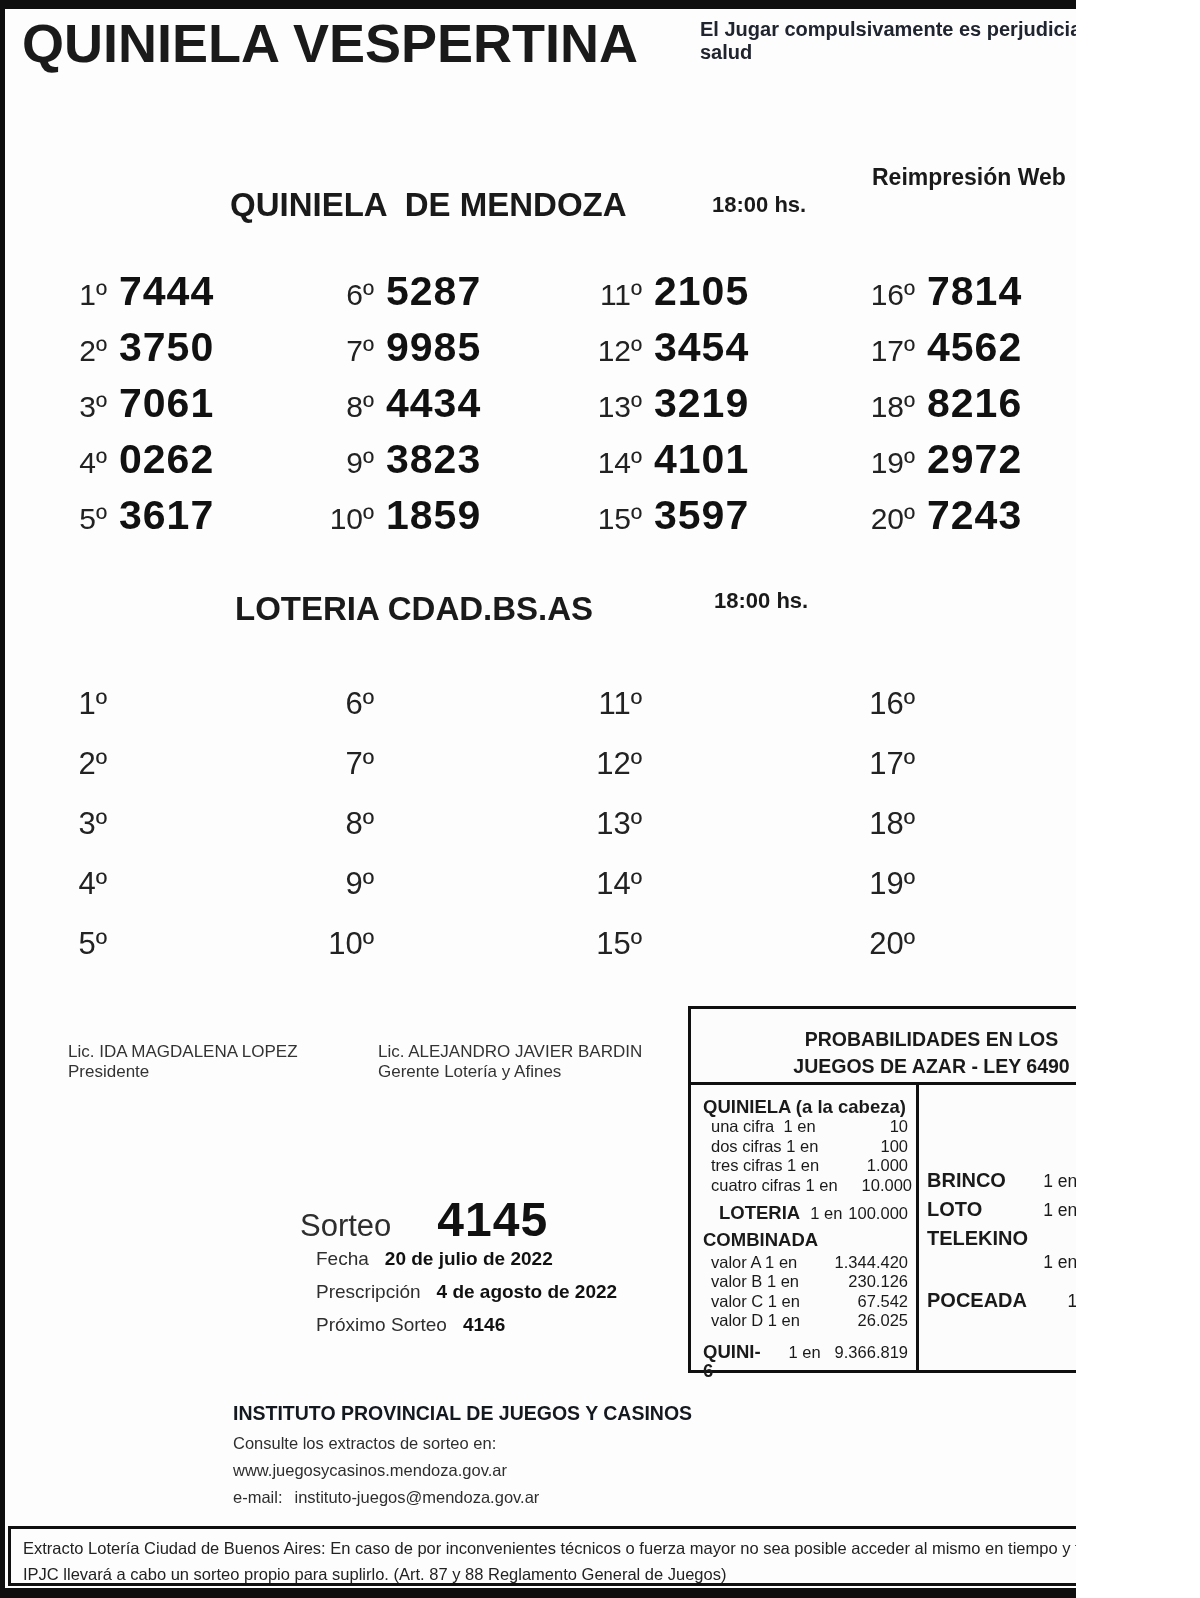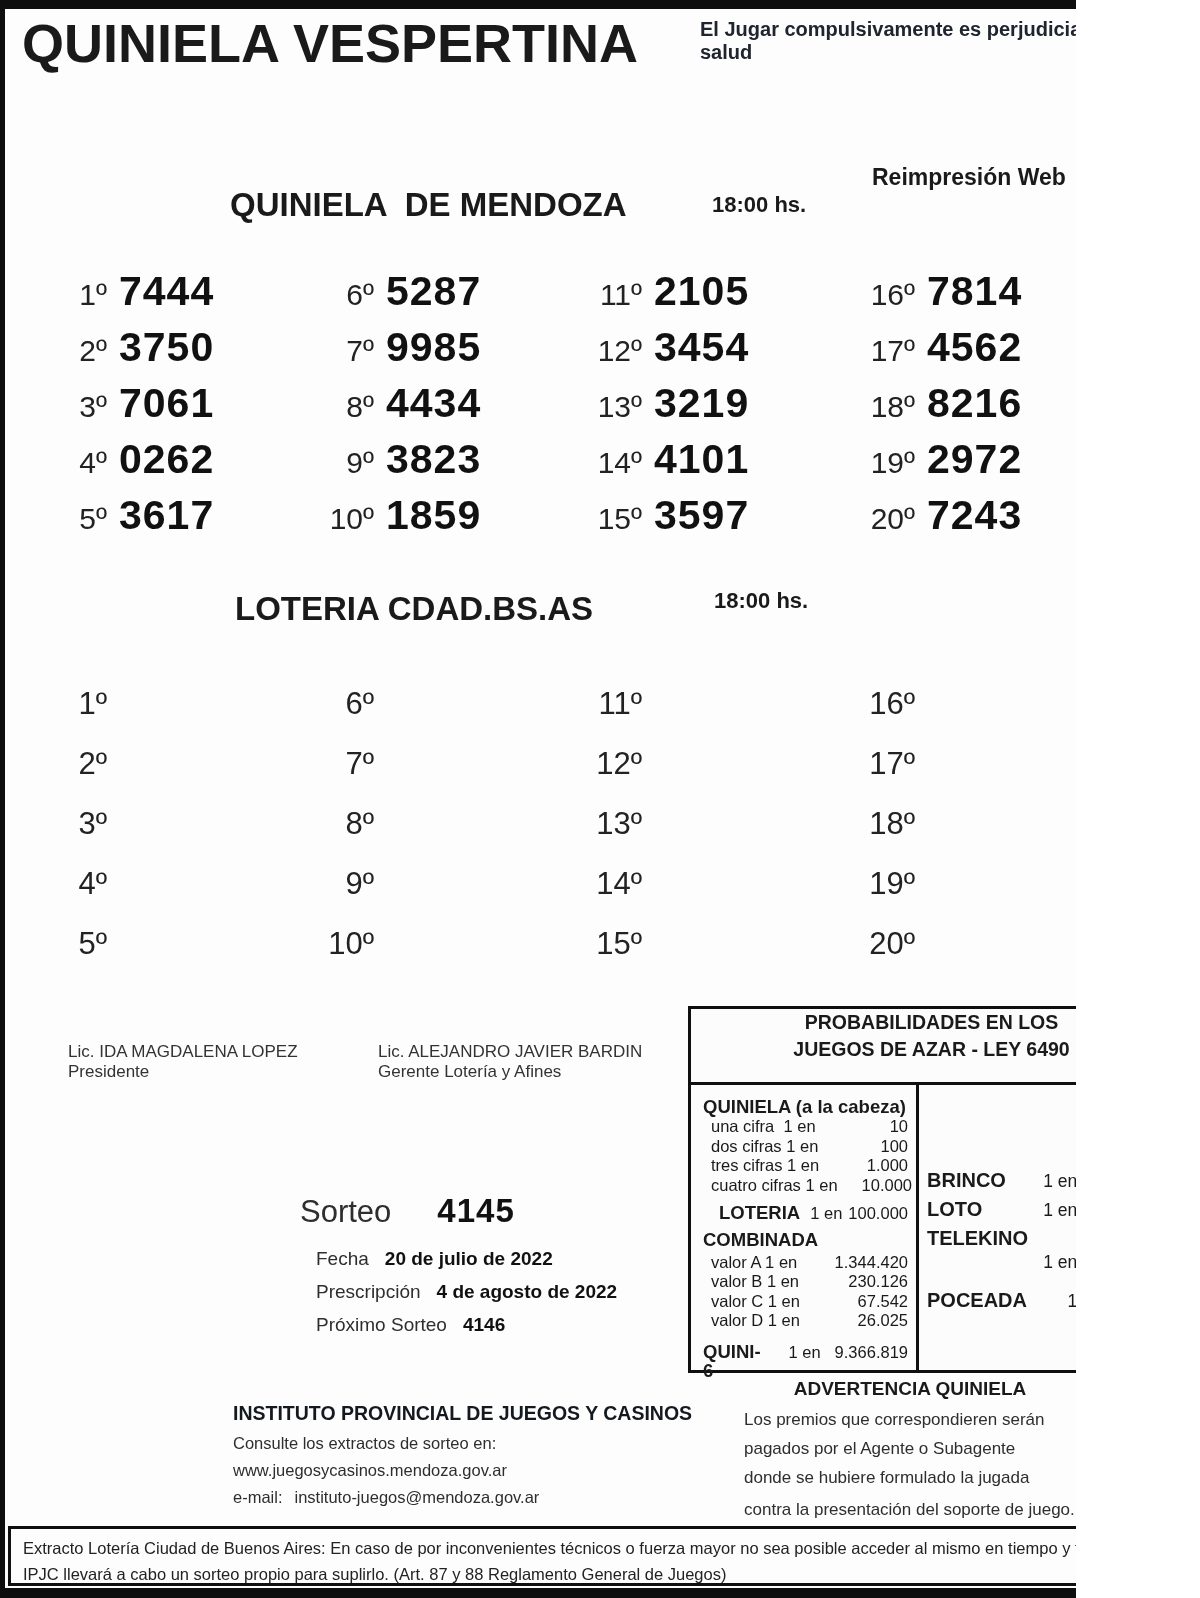--- a/index.html
+++ b/index.html
@@ -34,21 +34,21 @@
 
   
   .official{position:absolute;top:1042px;font-size:17px;color:#333;}
   .off-1{left:68px;} .off-2{left:378px;}
   .off-name{}
 
   
   .prob-box{position:absolute;left:688px;top:1006px;width:487px;height:367px;
             border:3px solid #101010;box-sizing:border-box;background:#fcfcfc;}
   .prob-head{height:76px;border-bottom:3px solid #101010;text-align:center;font-weight:bold;
-             font-size:19.5px;padding-top:0;line-height:1.4;box-sizing:border-box;}
+             font-size:19.5px;padding-top:17px;line-height:1.4;box-sizing:border-box;}
   .prob-body{display:flex;height:285px;}
   .prob-left{width:228px;border-right:3px solid #101010;box-sizing:border-box;
              padding:11px 8px 4px 12px;}
   .prob-right{flex:1;padding:84px 12px 0 8px;box-sizing:border-box;}
   .p-h1{font-weight:bold;font-size:18.5px;line-height:21px;}
   .p-row{display:flex;font-size:16.5px;line-height:19.5px;}
   .p-row .pl{white-space:pre;}
   .p-row .pv{flex:1;text-align:right;white-space:pre;}
   .p-ind{padding-left:8px;gap:24px;}
   .p-lot{margin-top:8px;align-items:baseline;}
@@ -60,21 +60,21 @@
   .game{margin-bottom:7px;}
   .g-flex{display:flex;align-items:flex-end;}
   .gname{font-weight:bold;font-size:20px;line-height:22px;}
   .g-flex .gval{margin-left:auto;font-size:17.5px;line-height:19px;}
   .g-stack .gval{display:block;text-align:right;font-size:17.5px;margin-top:3px;}
   .g-last{margin-top:16px;}
 
   
   .sorteo{position:absolute;left:300px;top:1192px;display:flex;align-items:baseline;}
   .s-label{font-size:31px;color:#2e2e2e;}
-  .s-num{font-size:33px;font-weight:bold;margin-left:46px;letter-spacing:1px;color:#111;}
+  .s-num{font-size:48px;font-weight:bold;margin-left:46px;letter-spacing:1px;color:#111;}
   .drow{position:absolute;left:316px;font-size:19px;color:#2e2e2e;display:flex;align-items:flex-start;}
   .d-fecha{top:1248px;} .d-pres{top:1281px;} .d-prox{top:1314px;}
   .dval{font-weight:bold;color:#111;margin-left:16px;}
 
   
   .inst{position:absolute;left:233px;top:1402px;}
   .inst-name{font-weight:bold;font-size:19.5px;margin-bottom:9px;color:#14181f;}
   .inst-line{font-size:16.5px;color:#2e2e2e;margin-bottom:8px;}
   .inst-email{display:flex;gap:12px;}
 
@@ -364,22 +364,15 @@
   <div class="inst">
     <div class="inst-name">INSTITUTO PROVINCIAL DE JUEGOS Y CASINOS</div>
     <div class="inst-line">Consulte los extractos de sorteo en:</div>
     <div class="inst-line">www.juegosycasinos.mendoza.gov.ar</div>
     <div class="inst-line inst-email">
       <span>e-mail:</span>
       <span>instituto-juegos@mendoza.gov.ar</span>
     </div>
   </div>
 
-  <div class="adv">
-    <div class="adv-title">ADVERTENCIA QUINIELA</div>
-    <div class="adv-line">Los premios que correspondieren serán</div>
-    <div class="adv-line">pagados por el Agente o Subagente</div>
-    <div class="adv-line">donde se hubiere formulado la jugada</div>
-    <div class="adv-line adv-last">contra la presentación del soporte de juego.</div>
-  </div>
 
   <div class="footer">Extracto Lotería Ciudad de Buenos Aires: En caso de por inconvenientes técnicos o fuerza mayor no sea posible acceder al mismo en tiempo y forma, el IPJC llevará a cabo un sorteo propio para suplirlo. (Art. 87 y 88 Reglamento General de Juegos)</div>
 </div>
 
 </body></html>

